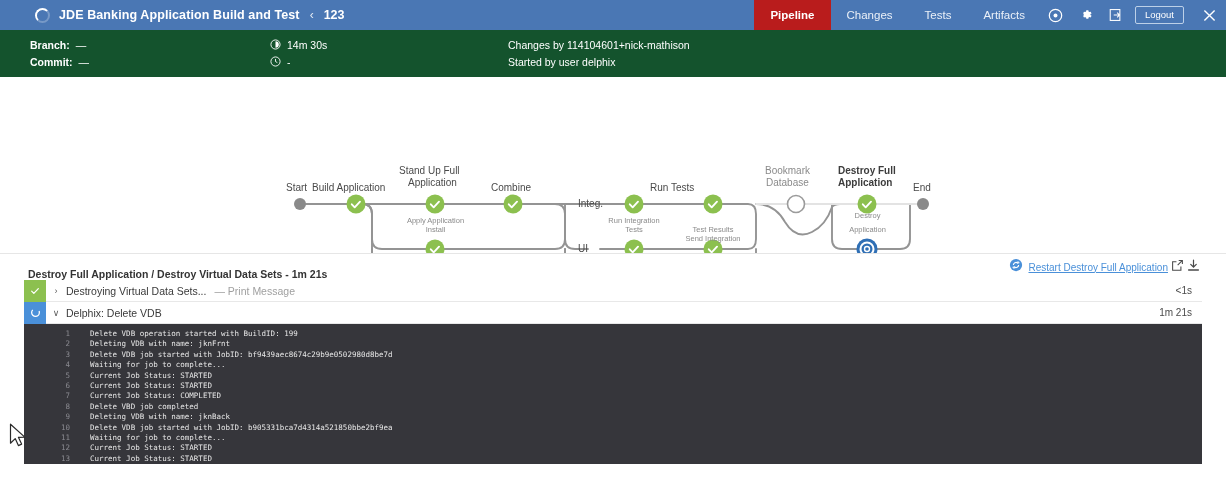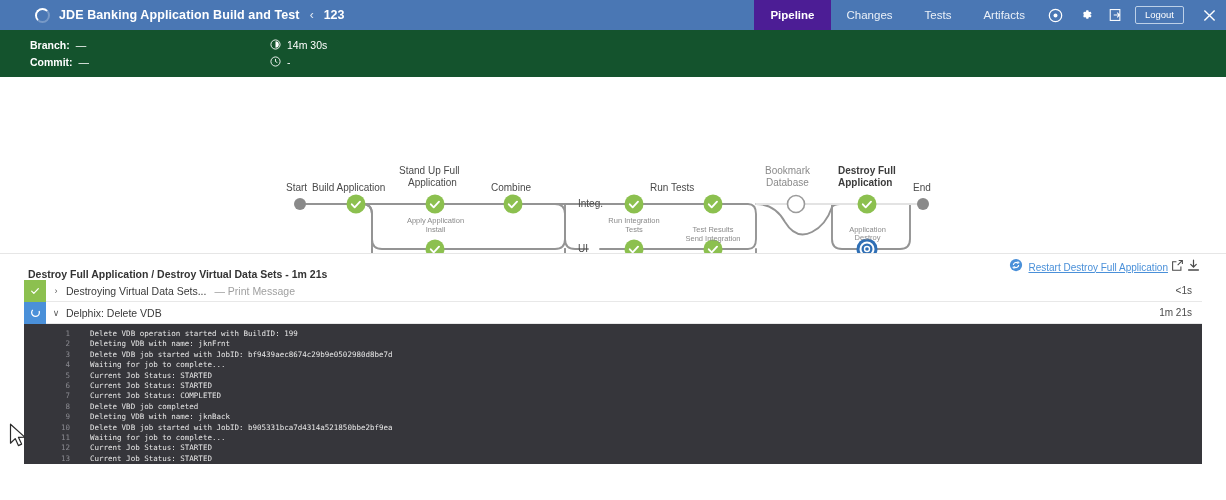--- a/index.html
+++ b/index.html
@@ -62,21 +62,21 @@
   .tab {
     display: flex;
     align-items: center;
     padding: 0 16px;
     font-size: 11.5px;
     color: #eaf0f8;
     cursor: pointer;
     white-space: nowrap;
   }
   .tab.active {
-    background: #4c1d95;
+    background: #b91c1c;
     color: #ffffff;
     font-weight: bold;
   }
   .icon-btn {
     display: flex;
     align-items: center;
     justify-content: center;
     width: 30px;
     cursor: pointer;
   }
@@ -346,20 +346,28 @@
       <span class="mini-ico">
         <svg width="11" height="11" viewBox="0 0 12 12">
           <circle cx="6" cy="6" r="5" fill="none" stroke="#ffffff" stroke-width="1"></circle>
           <path d="M6 3.2V6l2 1.2" fill="none" stroke="#ffffff" stroke-width="1"></path>
         </svg>
       </span>
       <span class="sub-value">-</span>
     </div>
   </div>
 
+  <div class="sub-col sub-col-changes">
+    <div class="sub-row">
+      <span class="sub-value">Changes by 114104601+nick-mathison</span>
+    </div>
+    <div class="sub-row">
+      <span class="sub-value">Started by user delphix</span>
+    </div>
+  </div>
 </div>
 
 <div class="graph-wrap">
   <svg width="1226" height="177" viewBox="0 0 1226 177">
     <g fill="none" stroke="#949494" stroke-width="1.9" stroke-linecap="round">
 
       <path d="M306 127 H356"></path>
 
       <path d="M356 127 H362 Q372 127 372 137 V175"></path>
       <path d="M356 127 H435"></path>
@@ -491,21 +499,21 @@
   <div class="gl-par" style="left:578px; top:166px;">UI</div>
 
   <div class="gl-sub" style="left:398px; top:139px; width:75px;">Apply Application</div>
   <div class="gl-sub" style="left:398px; top:148px; width:75px;">Install</div>
 
   <div class="gl-sub" style="left:596px; top:139px; width:76px;">Run Integration</div>
   <div class="gl-sub" style="left:596px; top:148px; width:76px;">Tests</div>
   <div class="gl-sub" style="left:675px; top:157px; width:76px;">Send Integration</div>
   <div class="gl-sub" style="left:675px; top:148px; width:76px;">Test Results</div>
 
-  <div class="gl-sub" style="left:830px; top:156px; width:75px;">Destroy</div>
+  <div class="gl-sub" style="left:830px; top:134px; width:75px;">Destroy</div>
   <div class="gl-sub" style="left:830px; top:148px; width:75px;">Application</div>
 
 </div>
 
 <div class="steps-section">
 
   <div class="steps-header">
     <div class="steps-title">Destroy Full Application / Destroy Virtual Data Sets - 1m 21s</div>
     <div class="steps-header-right">
       <div class="restart-link">

